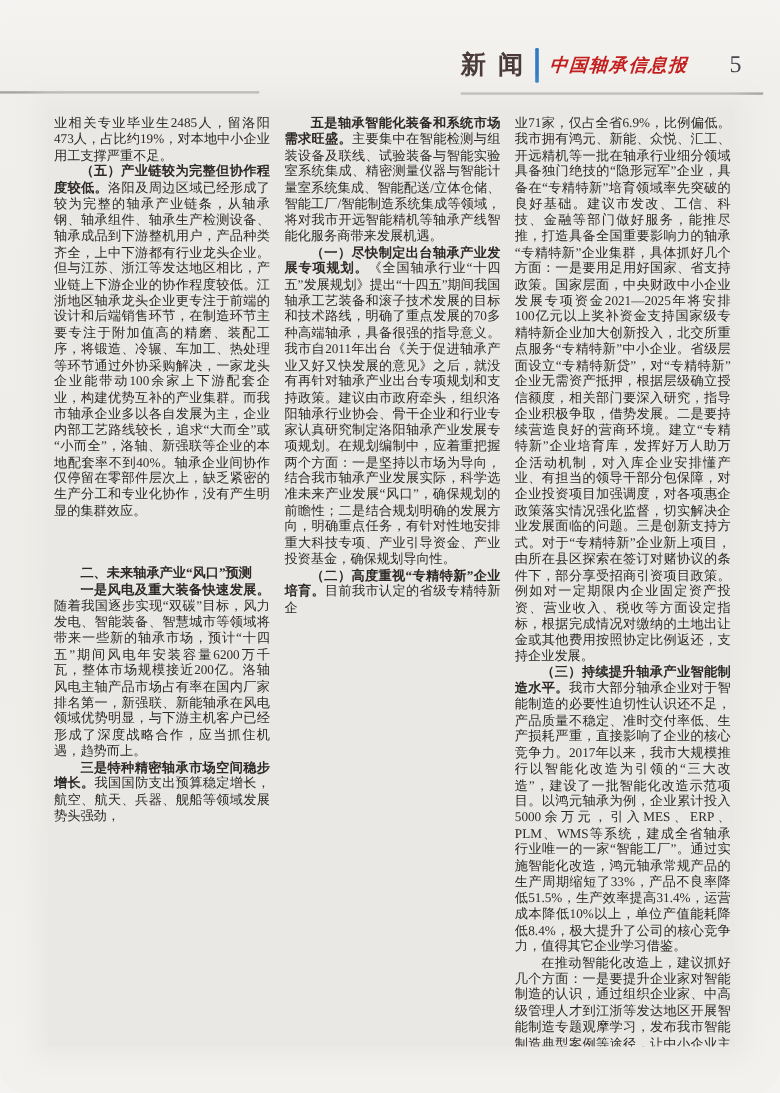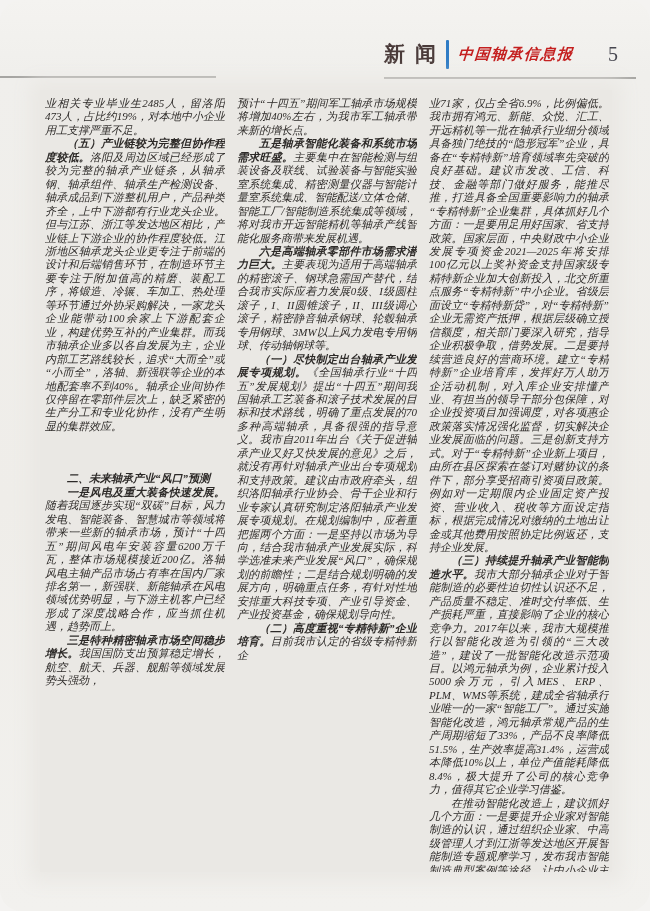--- a/index.html
+++ b/index.html
@@ -28,21 +28,21 @@
   
   .article{
     position:absolute;left:40px;top:90px;width:572px;height:782px;
     box-sizing:border-box;padding:7px 0 0 5px;
     display:flex;gap:12px;background:#eae8e4;
     box-shadow:0 0 18px 10px #eae8e4;
   }
   .col{
     width:180px;flex:0 0 180px;
     font-size:11px;line-height:13.45px;color:#2d2a28;
-    text-align:justify;overflow:hidden;font-style:italic;
+    text-align:justify;overflow:hidden;
   }
   .col p{margin:0;text-indent:2em;}
   .col p.cont{text-indent:0;}
   .col p.heading{font-weight:bold;margin-top:39px;}
   .col b{font-weight:bold;}
 </style>
 </head>
 <body>
 
 <div class="sheet">
@@ -62,23 +62,21 @@
 
   <main class="article">
     <section class="col">
         <p class="cont">业相关专业毕业生2485人，留洛阳473人，占比约19%，对本地中小企业用工支撑严重不足。</p>
         <p class=""><b>（五）产业链较为完整但协作程度较低。</b>洛阳及周边区域已经形成了较为完整的轴承产业链条，从轴承钢、轴承组件、轴承生产检测设备、轴承成品到下游整机用户，产品种类齐全，上中下游都有行业龙头企业。但与江苏、浙江等发达地区相比，产业链上下游企业的协作程度较低。江浙地区轴承龙头企业更专注于前端的设计和后端销售环节，在制造环节主要专注于附加值高的精磨、装配工序，将锻造、冷辗、车加工、热处理等环节通过外协采购解决，一家龙头企业能带动100余家上下游配套企业，构建优势互补的产业集群。而我市轴承企业多以各自发展为主，企业内部工艺路线较长，追求“大而全”或“小而全”，洛轴、新强联等企业的本地配套率不到40%。轴承企业间协作仅停留在零部件层次上，缺乏紧密的生产分工和专业化协作，没有产生明显的集群效应。</p>
         <p class="heading ">二、未来轴承产业“风口”预测</p>
         <p class=""><b>一是风电及重大装备快速发展。</b>随着我国逐步实现“双碳”目标，风力发电、智能装备、智慧城市等领域将带来一些新的轴承市场，预计“十四五”期间风电年安装容量6200万千瓦，整体市场规模接近200亿。洛轴风电主轴产品市场占有率在国内厂家排名第一，新强联、新能轴承在风电领域优势明显，与下游主机客户已经形成了深度战略合作，应当抓住机遇，趋势而上。</p>
         <p class=""><b>三是特种精密轴承市场空间稳步增长。</b>我国国防支出预算稳定增长，航空、航天、兵器、舰船等领域发展势头强劲，</p>
       </section>
     <section class="col">
-        <p class="cont">预计“十四五”期间军工轴承市场规模将增加40%左右，为我市军工轴承带来新的增长点。</p>
         <p class=""><b>五是轴承智能化装备和系统市场需求旺盛。</b>主要集中在智能检测与组装设备及联线、试验装备与智能实验室系统集成、精密测量仪器与智能计量室系统集成、智能配送/立体仓储、智能工厂/智能制造系统集成等领域，将对我市开远智能精机等轴承产线智能化服务商带来发展机遇。</p>
-        <p class=""><b>六是高端轴承零部件市场需求潜力巨大。</b>主要表现为适用于高端轴承的精密滚子、钢球急需国产替代，结合我市实际应着力发展0级、I级圆柱滚子，I、II圆锥滚子，II、III级调心滚子，精密静音轴承钢球、轮毂轴承专用钢球、3MW以上风力发电专用钢球、传动轴钢球等。</p>
         <p class=""><b>（一）尽快制定出台轴承产业发展专项规划。</b>《全国轴承行业“十四五”发展规划》提出“十四五”期间我国轴承工艺装备和滚子技术发展的目标和技术路线，明确了重点发展的70多种高端轴承，具备很强的指导意义。我市自2011年出台《关于促进轴承产业又好又快发展的意见》之后，就没有再针对轴承产业出台专项规划和支持政策。建议由市政府牵头，组织洛阳轴承行业协会、骨干企业和行业专家认真研究制定洛阳轴承产业发展专项规划。在规划编制中，应着重把握两个方面：一是坚持以市场为导向，结合我市轴承产业发展实际，科学选准未来产业发展“风口”，确保规划的前瞻性；二是结合规划明确的发展方向，明确重点任务，有针对性地安排重大科技专项、产业引导资金、产业投资基金，确保规划导向性。</p>
         <p class=""><b>（二）高度重视“专精特新”企业培育。</b>目前我市认定的省级专精特新企</p>
       </section>
     <section class="col">
         <p class="cont">业71家，仅占全省6.9%，比例偏低。我市拥有鸿元、新能、众悦、汇工、开远精机等一批在轴承行业细分领域具备独门绝技的“隐形冠军”企业，具备在“专精特新”培育领域率先突破的良好基础。建议市发改、工信、科技、金融等部门做好服务，能推尽推，打造具备全国重要影响力的轴承“专精特新”企业集群，具体抓好几个方面：一是要用足用好国家、省支持政策。国家层面，中央财政中小企业发展专项资金2021—2025年将安排100亿元以上奖补资金支持国家级专精特新企业加大创新投入，北交所重点服务“专精特新”中小企业。省级层面设立“专精特新贷”，对“专精特新”企业无需资产抵押，根据层级确立授信额度，相关部门要深入研究，指导企业积极争取，借势发展。二是要持续营造良好的营商环境。建立“专精特新”企业培育库，发挥好万人助万企活动机制，对入库企业安排懂产业、有担当的领导干部分包保障，对企业投资项目加强调度，对各项惠企政策落实情况强化监督，切实解决企业发展面临的问题。三是创新支持方式。对于“专精特新”企业新上项目，由所在县区探索在签订对赌协议的条件下，部分享受招商引资项目政策。例如对一定期限内企业固定资产投资、营业收入、税收等方面设定指标，根据完成情况对缴纳的土地出让金或其他费用按照协定比例返还，支持企业发展。</p>
         <p class=""><b>（三）持续提升轴承产业智能制造水平。</b>我市大部分轴承企业对于智能制造的必要性迫切性认识还不足，产品质量不稳定、准时交付率低、生产损耗严重，直接影响了企业的核心竞争力。2017年以来，我市大规模推行以智能化改造为引领的“三大改造”，建设了一批智能化改造示范项目。以鸿元轴承为例，企业累计投入5000余万元，引入MES、ERP、PLM、WMS等系统，建成全省轴承行业唯一的一家“智能工厂”。通过实施智能化改造，鸿元轴承常规产品的生产周期缩短了33%，产品不良率降低51.5%，生产效率提高31.4%，运营成本降低10%以上，单位产值能耗降低8.4%，极大提升了公司的核心竞争力，值得其它企业学习借鉴。</p>
         <p class="">在推动智能化改造上，建议抓好几个方面：一是要提升企业家对智能制造的认识，通过组织企业家、中高级管理人才到江浙等发达地区开展智能制造专题观摩学习，发布我市智能制造典型案例等途径，让中小企业主切身感受到智能制造的必要性紧迫性。二是引入更多</p>
       </section>
   </main>
 

